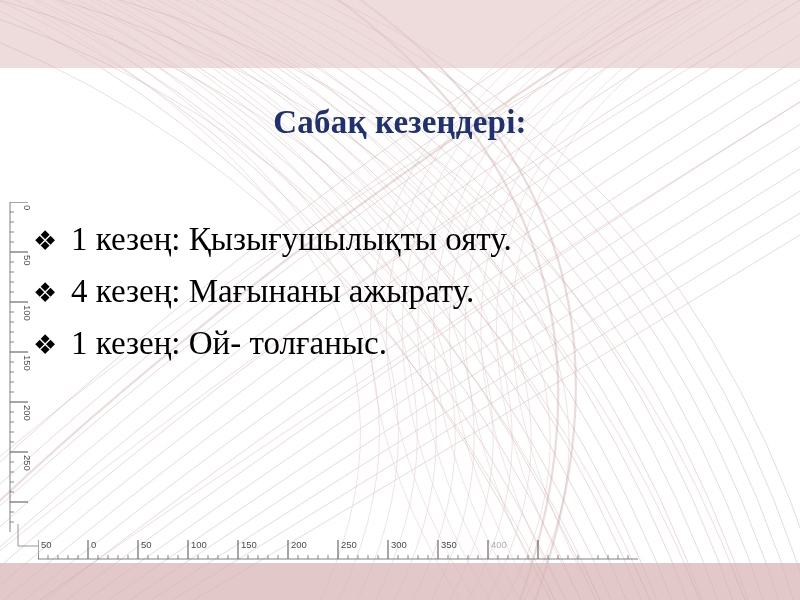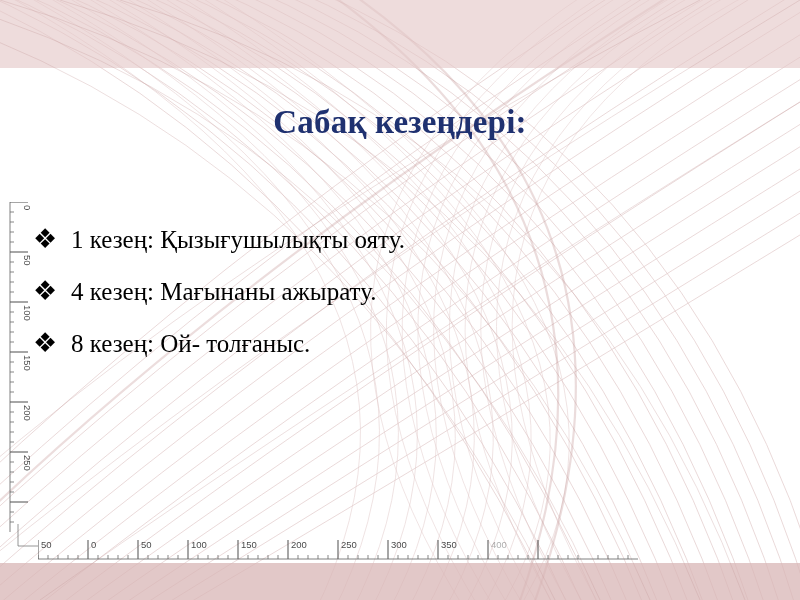--- a/index.html
+++ b/index.html
@@ -94,21 +94,21 @@
   .bullet-mark {
     flex: 0 0 auto;
     width: 38px;
     font-size: 27px;
     color: #000000;
     font-family: "DejaVu Sans", sans-serif;
     line-height: 52px;
   }
   .bullet-text {
     flex: 1 1 auto;
-    font-size: 25px;
+    font-size: 33px;
     color: #000000;
     white-space: nowrap;
     line-height: 52px;
   }
 </style>
 </head>
 <body>
 
 <div id="slide">
 
@@ -363,18 +363,18 @@
       <span class="bullet-text">1 кезең: Қызығушылықты ояту.</span>
     </div>
 
     <div class="bullet-row">
       <span class="bullet-mark">❖</span>
       <span class="bullet-text">4 кезең: Мағынаны ажырату.</span>
     </div>
 
     <div class="bullet-row">
       <span class="bullet-mark">❖</span>
-      <span class="bullet-text">8 кезең: Ой- толғаныс.</span>
+      <span class="bullet-text">1 кезең: Ой- толғаныс.</span>
     </div>
 
   </div>
 
 </div>
 
 </body></html>

